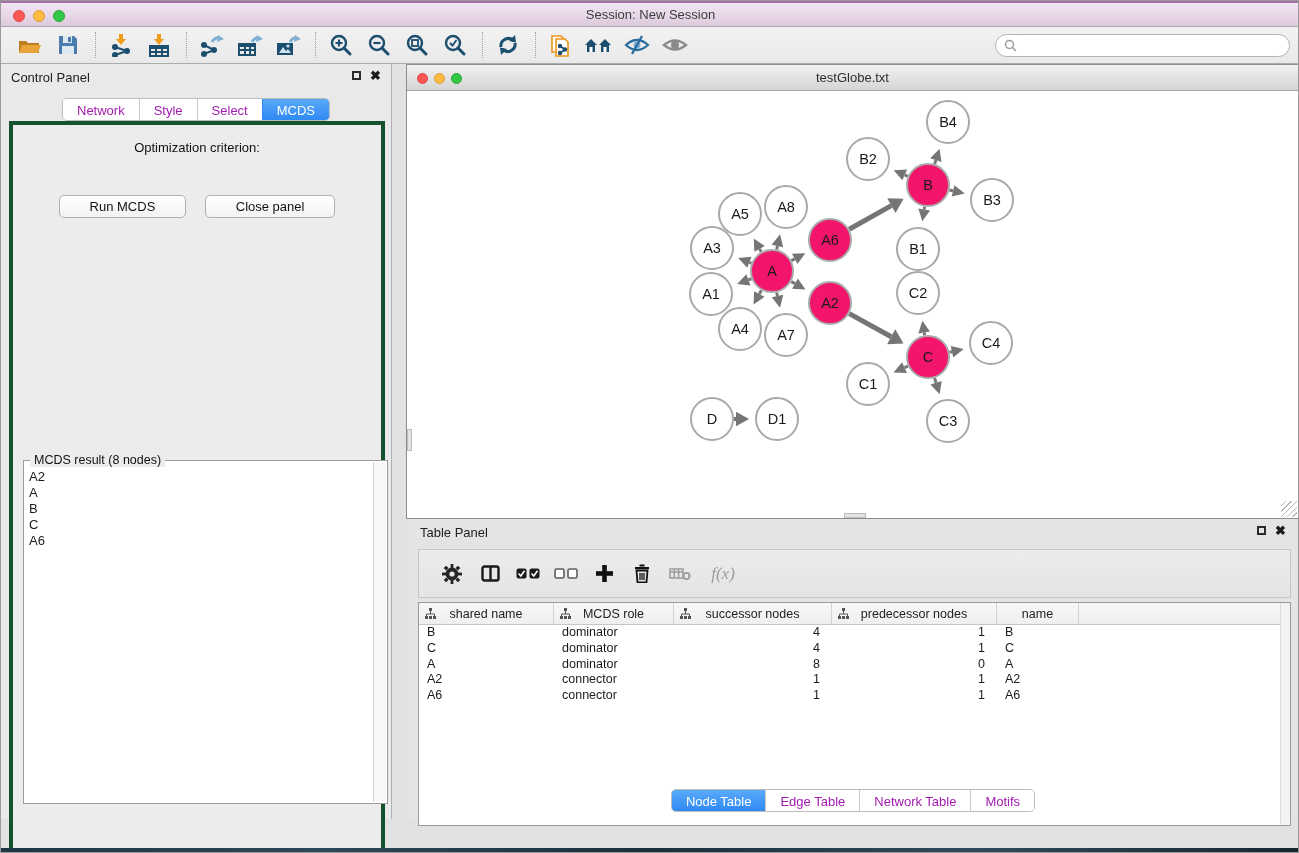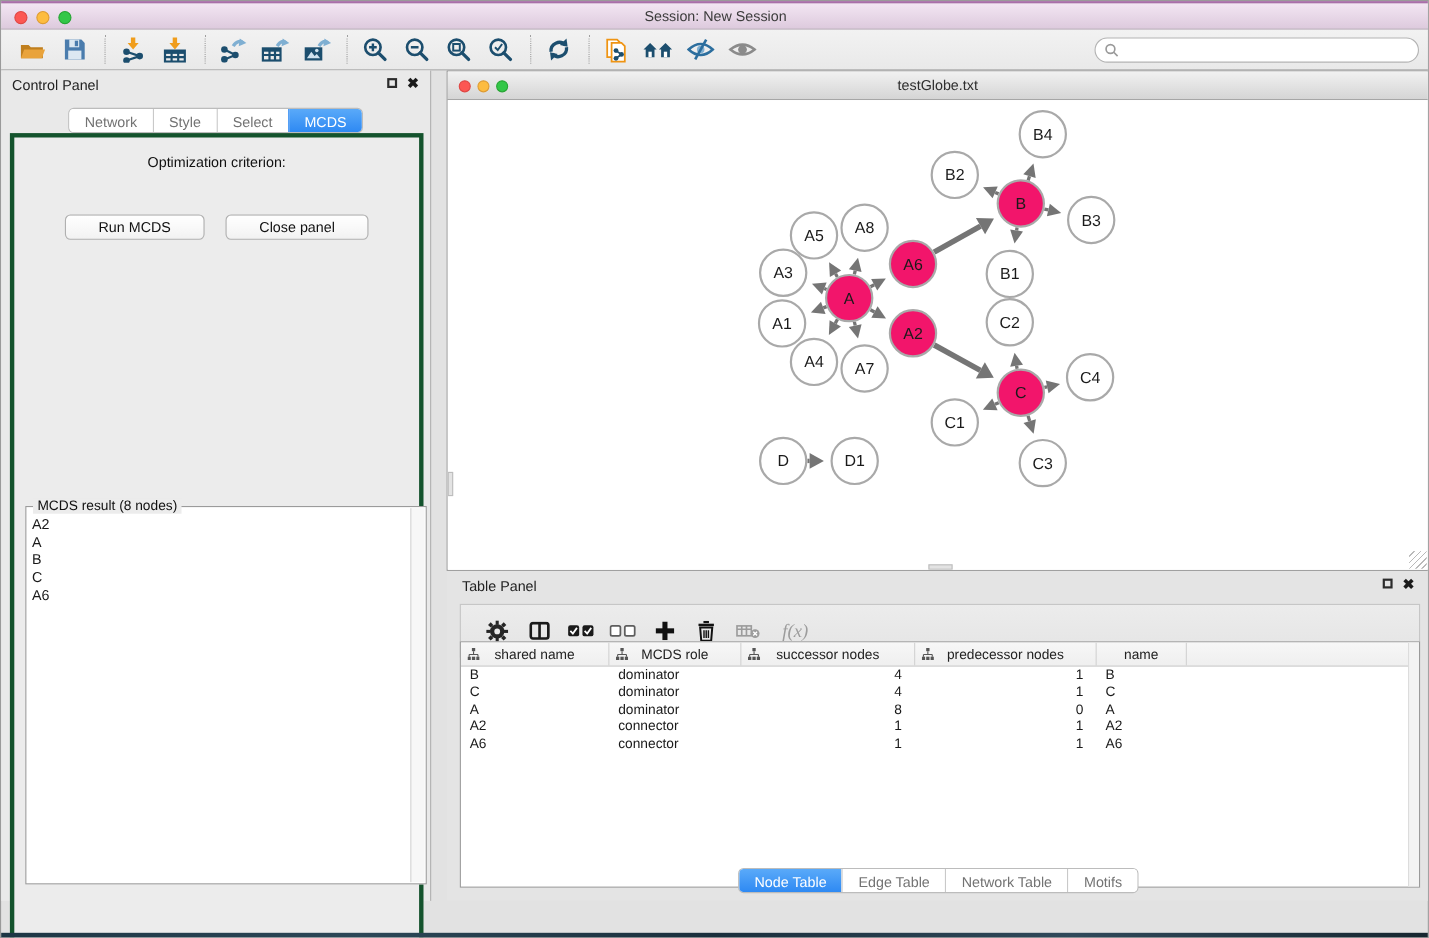--- a/index.html
+++ b/index.html
@@ -42,21 +42,21 @@
   .winbtns { position:absolute; top:6px; right:10px; display:flex; gap:9px; align-items:center;}
   .float-ico { width:9px; height:9px; border:2px solid #2b2b2b; display:inline-block; background:transparent;}
   .close-ico { font-size:13px; font-weight:bold; color:#1a1a1a; line-height:11px; }
   
   .control-panel { position:absolute; left:0; top:63px; width:391px; height:755px;
                    background:#e9e9e9; border-right:1px solid #b0b0b0; }
   .seg-tabs { position:absolute; top:34px; left:50%; transform:translateX(-50%);
               display:inline-flex; border:1px solid #bcbcbc; border-radius:5px;
               background:#fff; overflow:hidden; height:23px; }
   .seg-tab { padding:3px 14px; font-size:13px; line-height:17px; background:#fff;
-             border-left:1px solid #c9c9c9; cursor:pointer; white-space:nowrap; color:#737373;}
+             border-left:1px solid #c9c9c9; cursor:pointer; white-space:nowrap; color:#a21caf;}
   .seg-tab:first-child { border-left:none; }
   .seg-tab.active { background:linear-gradient(#5aaaf9,#2e89f3); color:#fff; border-left-color:#2e89f3;}
   .cp-content { position:absolute; left:8px; top:57px; width:376px; height:829px;
                 background:#ececec; border:4px solid #14532d; }
   .opt-label { text-align:center; margin-top:15px; font-size:13px; color:#111; }
   .dropdown { position:absolute; left:34px; top:36px; width:314px; height:24px;
               background:#fff; border:1px solid #ababab; border-radius:4px;
               font-size:13px; line-height:22px; padding-left:8px; cursor:pointer;}
   .dd-step { position:absolute; right:-1px; top:-1px; width:20px; height:24px;
              border-radius:0 4px 4px 0; background:linear-gradient(#4fa3f8,#1a74ef);
@@ -92,21 +92,21 @@
       background:repeating-linear-gradient(135deg, transparent 0 3px, #b9b9b9 3px 4px); }
   
   .table-panel { position:absolute; left:405px; top:518px; width:894px; height:300px;
                  background:#e4e4e4; }
   .tp-toolbar { position:absolute; left:12px; top:30px; width:873px; height:49px;
                 background:linear-gradient(#ececec,#e4e4e4); border:1px solid #c6c6c6;
                 display:flex; align-items:center; padding-left:16px; gap:4px;}
   .tp-btn { display:inline-flex; align-items:center; justify-content:center;
             width:34px; height:30px; cursor:pointer; }
   .fx { font-family:"Liberation Serif",serif; font-style:italic; font-size:17px; color:#9c9c9c; }
-  .tbl-wrap { position:absolute; left:12px; top:64px; width:873px; height:224px;
+  .tbl-wrap { position:absolute; left:12px; top:83px; width:873px; height:224px;
               background:#fff; border:1px solid #9a9a9a; overflow:hidden;}
   .tbl-scroll { position:absolute; top:0; bottom:0; right:0; width:10px;
                 background:#f3f3f3; border-left:1px solid #dcdcdc;}
   .thead { display:flex; height:22px; background:linear-gradient(#f7f7f7,#efefef);
            border-bottom:1px solid #c6c6c6; }
   .th { position:relative; border-right:1px solid #d2d2d2; font-size:12.5px; color:#222;
         display:flex; align-items:center; justify-content:center; cursor:pointer;}
   .th .hicon { position:absolute; left:6px; top:5px; }
   .trow { display:flex; height:15.8px; font-size:12.5px; }
   .td { padding:0 12px 0 8px; white-space:nowrap; overflow:hidden; line-height:15.8px;}

